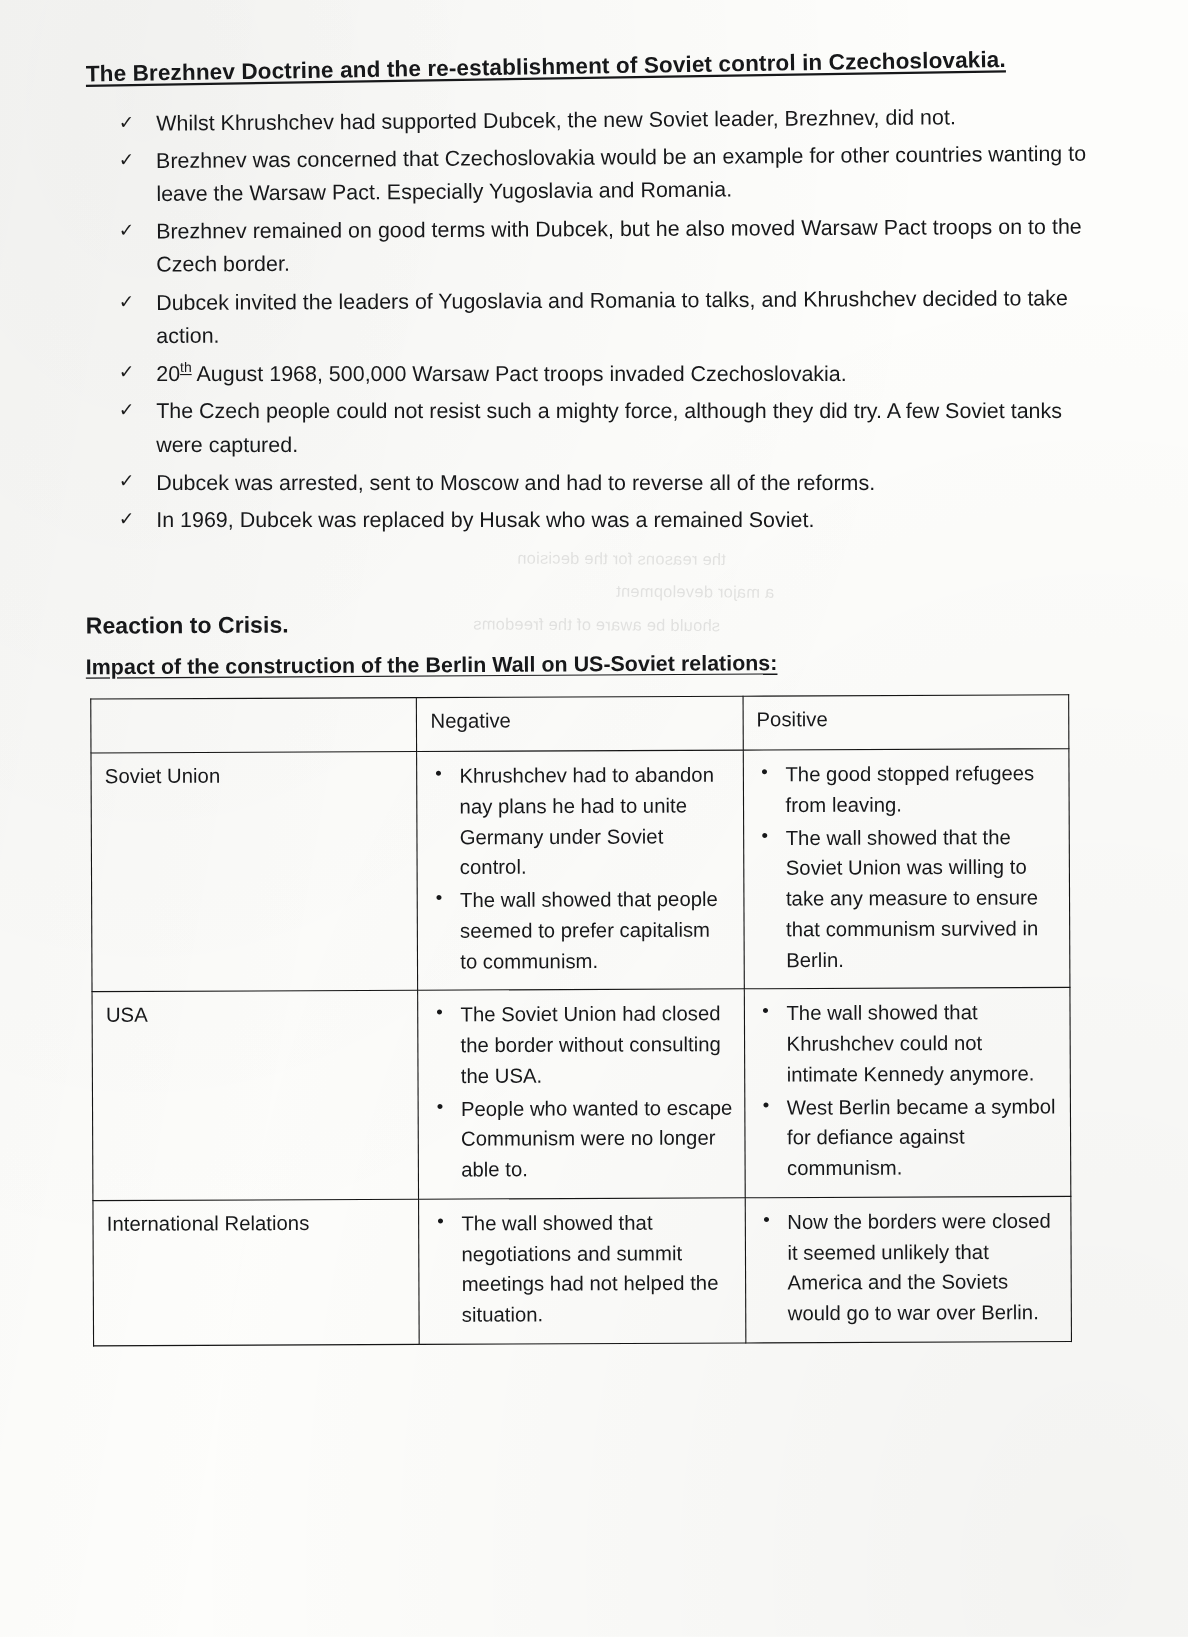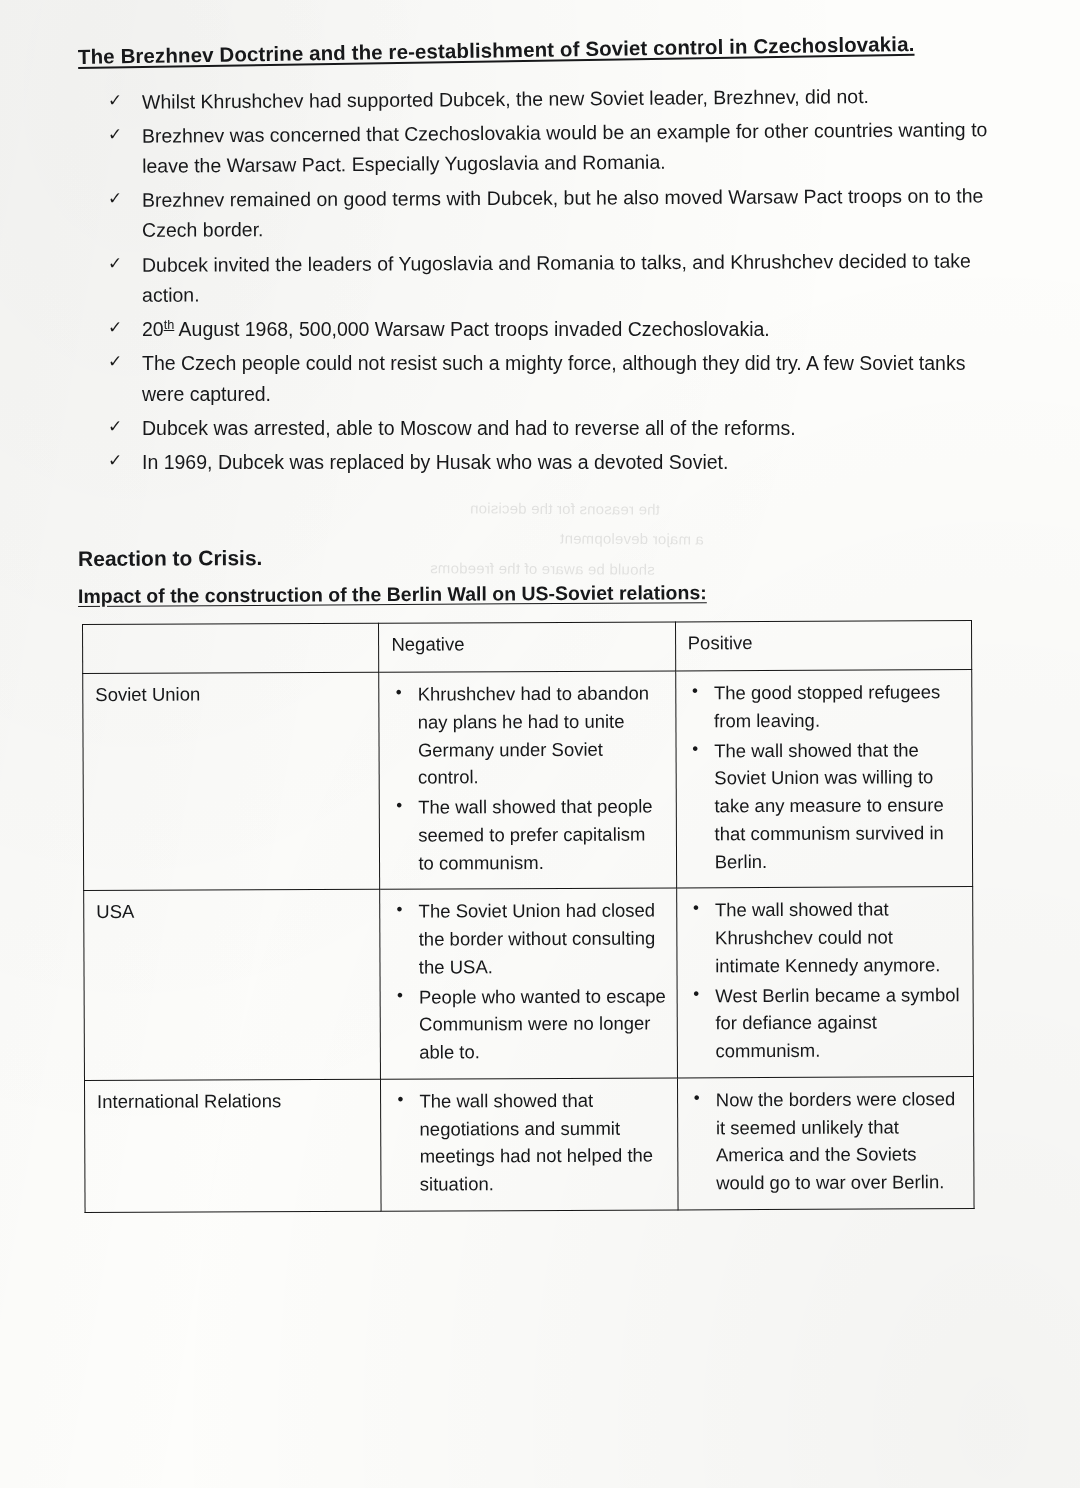--- a/index.html
+++ b/index.html
@@ -29,20 +29,21 @@
     pointer-events: none;
     background:
       radial-gradient(ellipse at 12% 6%, rgba(0,0,0,0.035), rgba(0,0,0,0) 55%),
       radial-gradient(ellipse at 92% 96%, rgba(0,0,0,0.04), rgba(0,0,0,0) 60%),
       linear-gradient(100deg, rgba(0,0,0,0.02) 0%, rgba(255,255,255,0) 35%);
   }
   .content {
     position: relative;
     z-index: 2;
     padding: 44px 70px 0 78px;
+    margin-top: 11px;
   }
 
   .doc-title {
     font-size: 20.5px;
     font-weight: 700;
     letter-spacing: 0.1px;
     text-decoration: underline;
     text-underline-offset: 3px;
     transform: rotate(-0.9deg);
     transform-origin: left center;
@@ -176,25 +177,25 @@
       <li>
         <span class="tick">✓</span>
         <span>20<sup>th</sup> August 1968, 500,000 Warsaw Pact troops invaded Czechoslovakia.</span>
       </li>
       <li>
         <span class="tick">✓</span>
         <span>The Czech people could not resist such a mighty force, although they did try. A few Soviet tanks were captured.</span>
       </li>
       <li>
         <span class="tick">✓</span>
-        <span>Dubcek was arrested, able to Moscow and had to reverse all of the reforms.</span>
-      </li>
-      <li>
-        <span class="tick">✓</span>
-        <span>In 1969, Dubcek was replaced by Husak who was a devoted Soviet.</span>
+        <span>Dubcek was arrested, sent to Moscow and had to reverse all of the reforms.</span>
+      </li>
+      <li>
+        <span class="tick">✓</span>
+        <span>In 1969, Dubcek was replaced by Husak who was a remained Soviet.</span>
       </li>
     </ul>
 
     <h2 class="section-heading">Reaction to Crisis.</h2>
     <h3 class="sub-heading">Impact of the construction of the Berlin Wall on US-Soviet relations:</h3>
 
     <table class="matrix">
       <colgroup>
           <col class="c1">
           <col class="c2">

